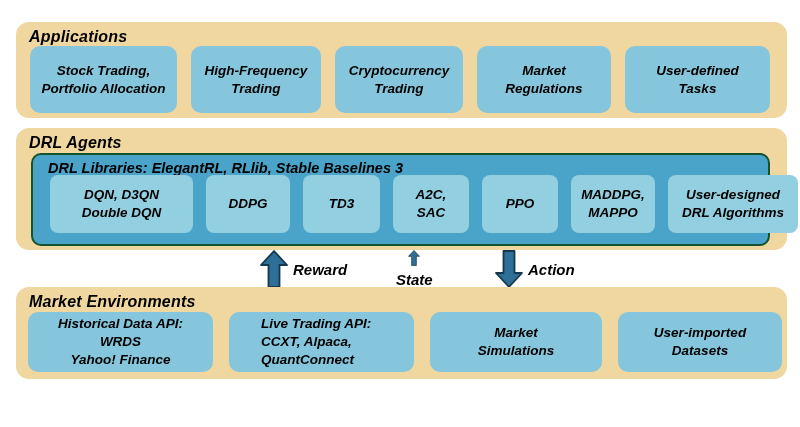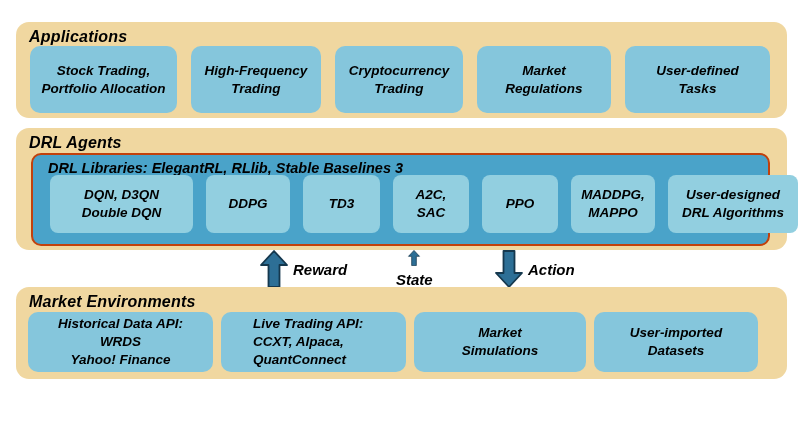--- a/index.html
+++ b/index.html
@@ -48,42 +48,42 @@
     font-size: 13.5px;
     font-weight: 600;
     line-height: 1.32;
   }
   .box span { display: block; }
   .lib-panel {
     position: absolute;
     left: 15px; top: 25px;
     width: 739px; height: 93px;
     background: #4aa3c9;
-    border: 2px solid #c2410c;
+    border: 2px solid #14532d;
     border-radius: 10px;
   }
   .lib-label {
     position: absolute;
     top: 5px; left: 15px;
     font-size: 14.5px;
     font-weight: 600;
   }
   .row-algos {
     left: 17px; top: 20px; height: 58px;
     grid-template-columns: 143px 84px 77px 76px 76px 84px 130px;
     gap: 13px;
   }
   .row-algos .box {
     background: #92cfe0;
     border-radius: 8px;
   }
   .row-envs {
     left: 12px; top: 25px; height: 60px;
     grid-template-columns: 185px 185px 172px 164px;
-    gap: 8px;
+    gap: 16px;
   }
   .box.align-left {
     align-items: flex-start;
     text-align: right;
     padding-left: 32px;
   }
   .arrows-zone {
     position: absolute;
     left: 8px; top: 250px;
     width: 800px; height: 38px;

